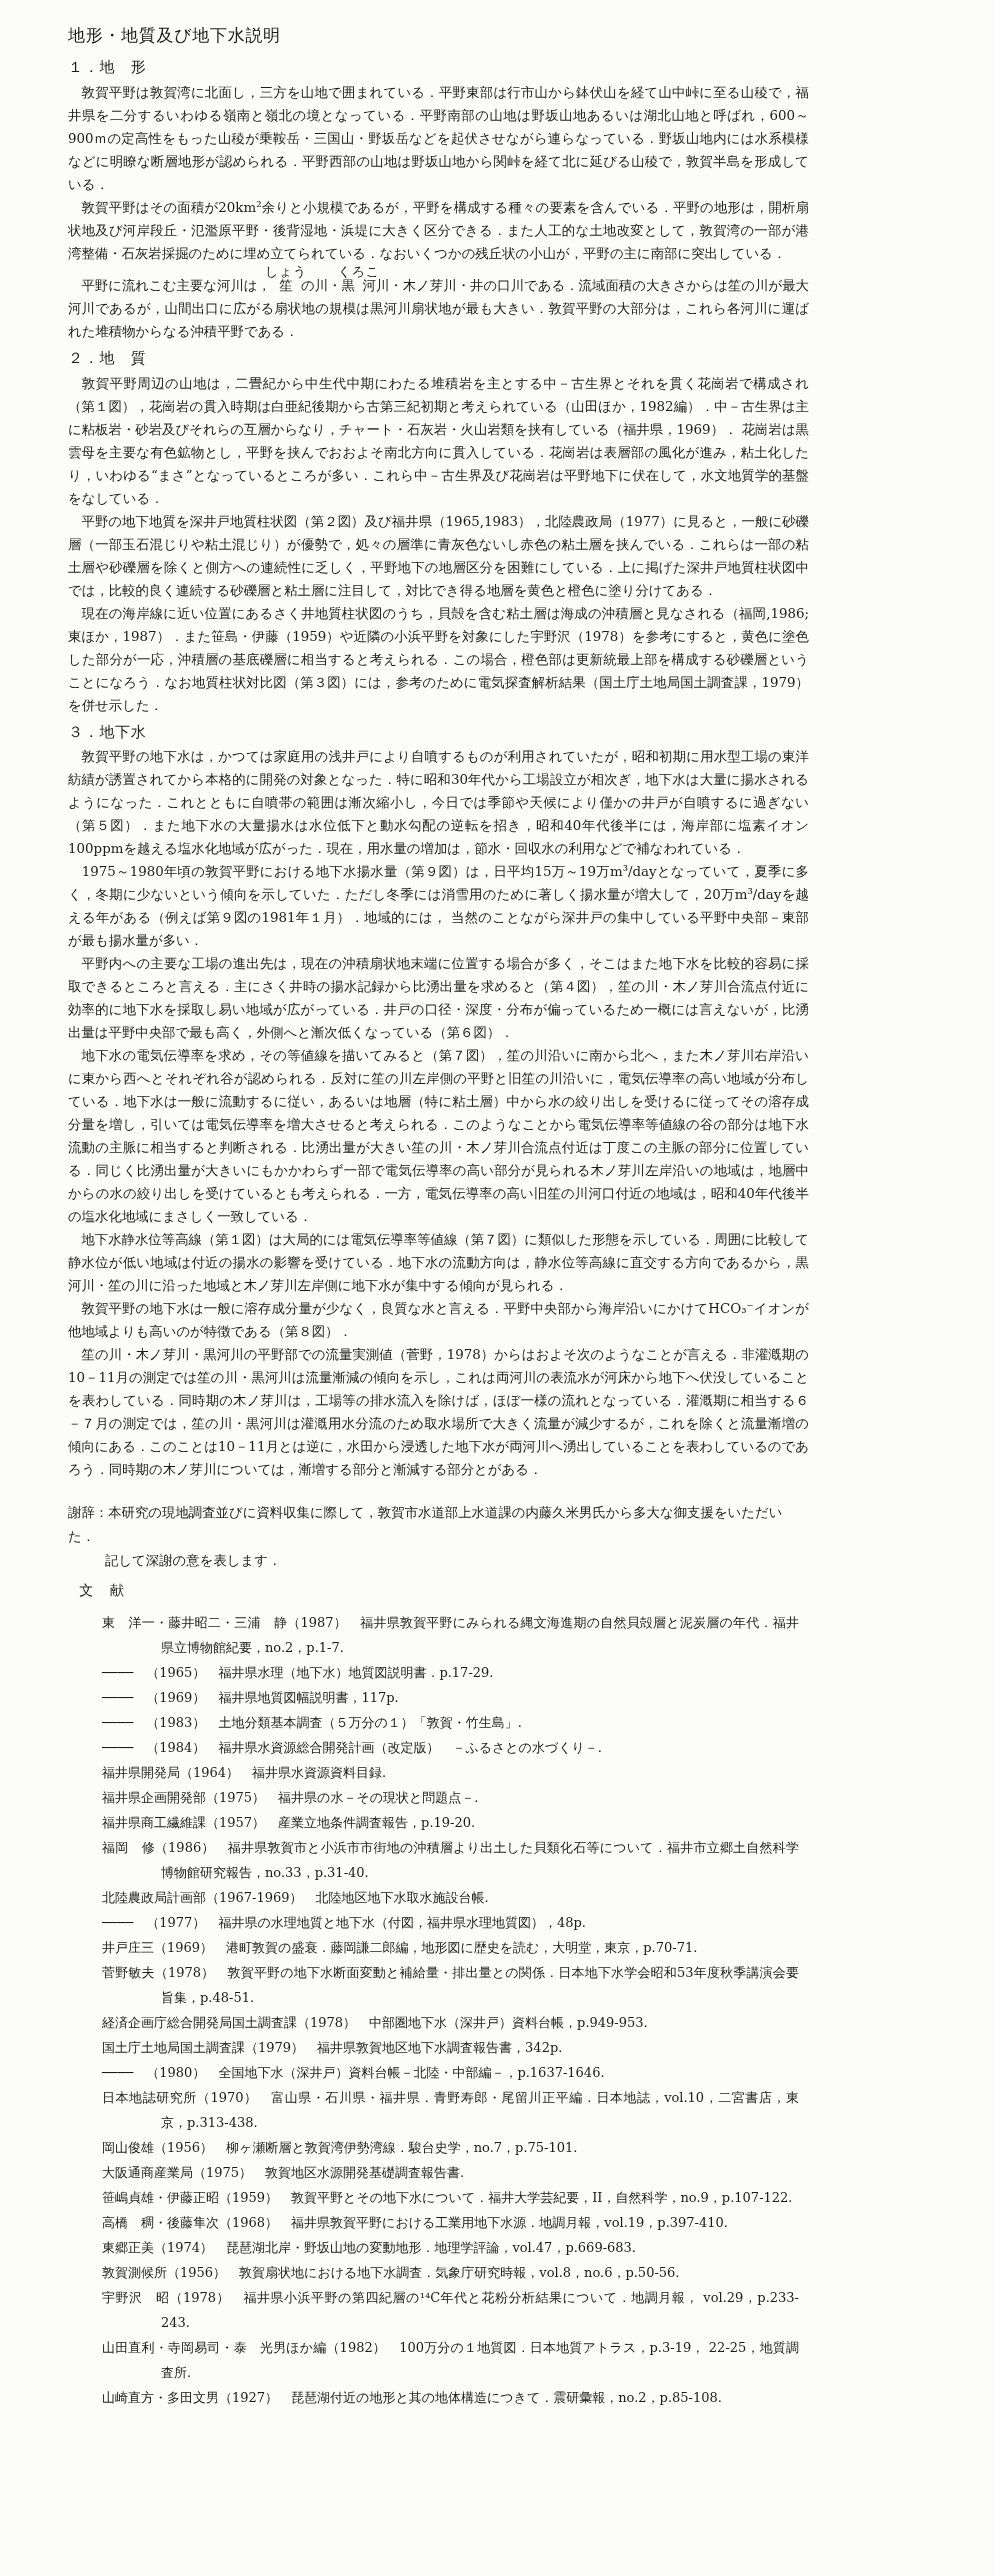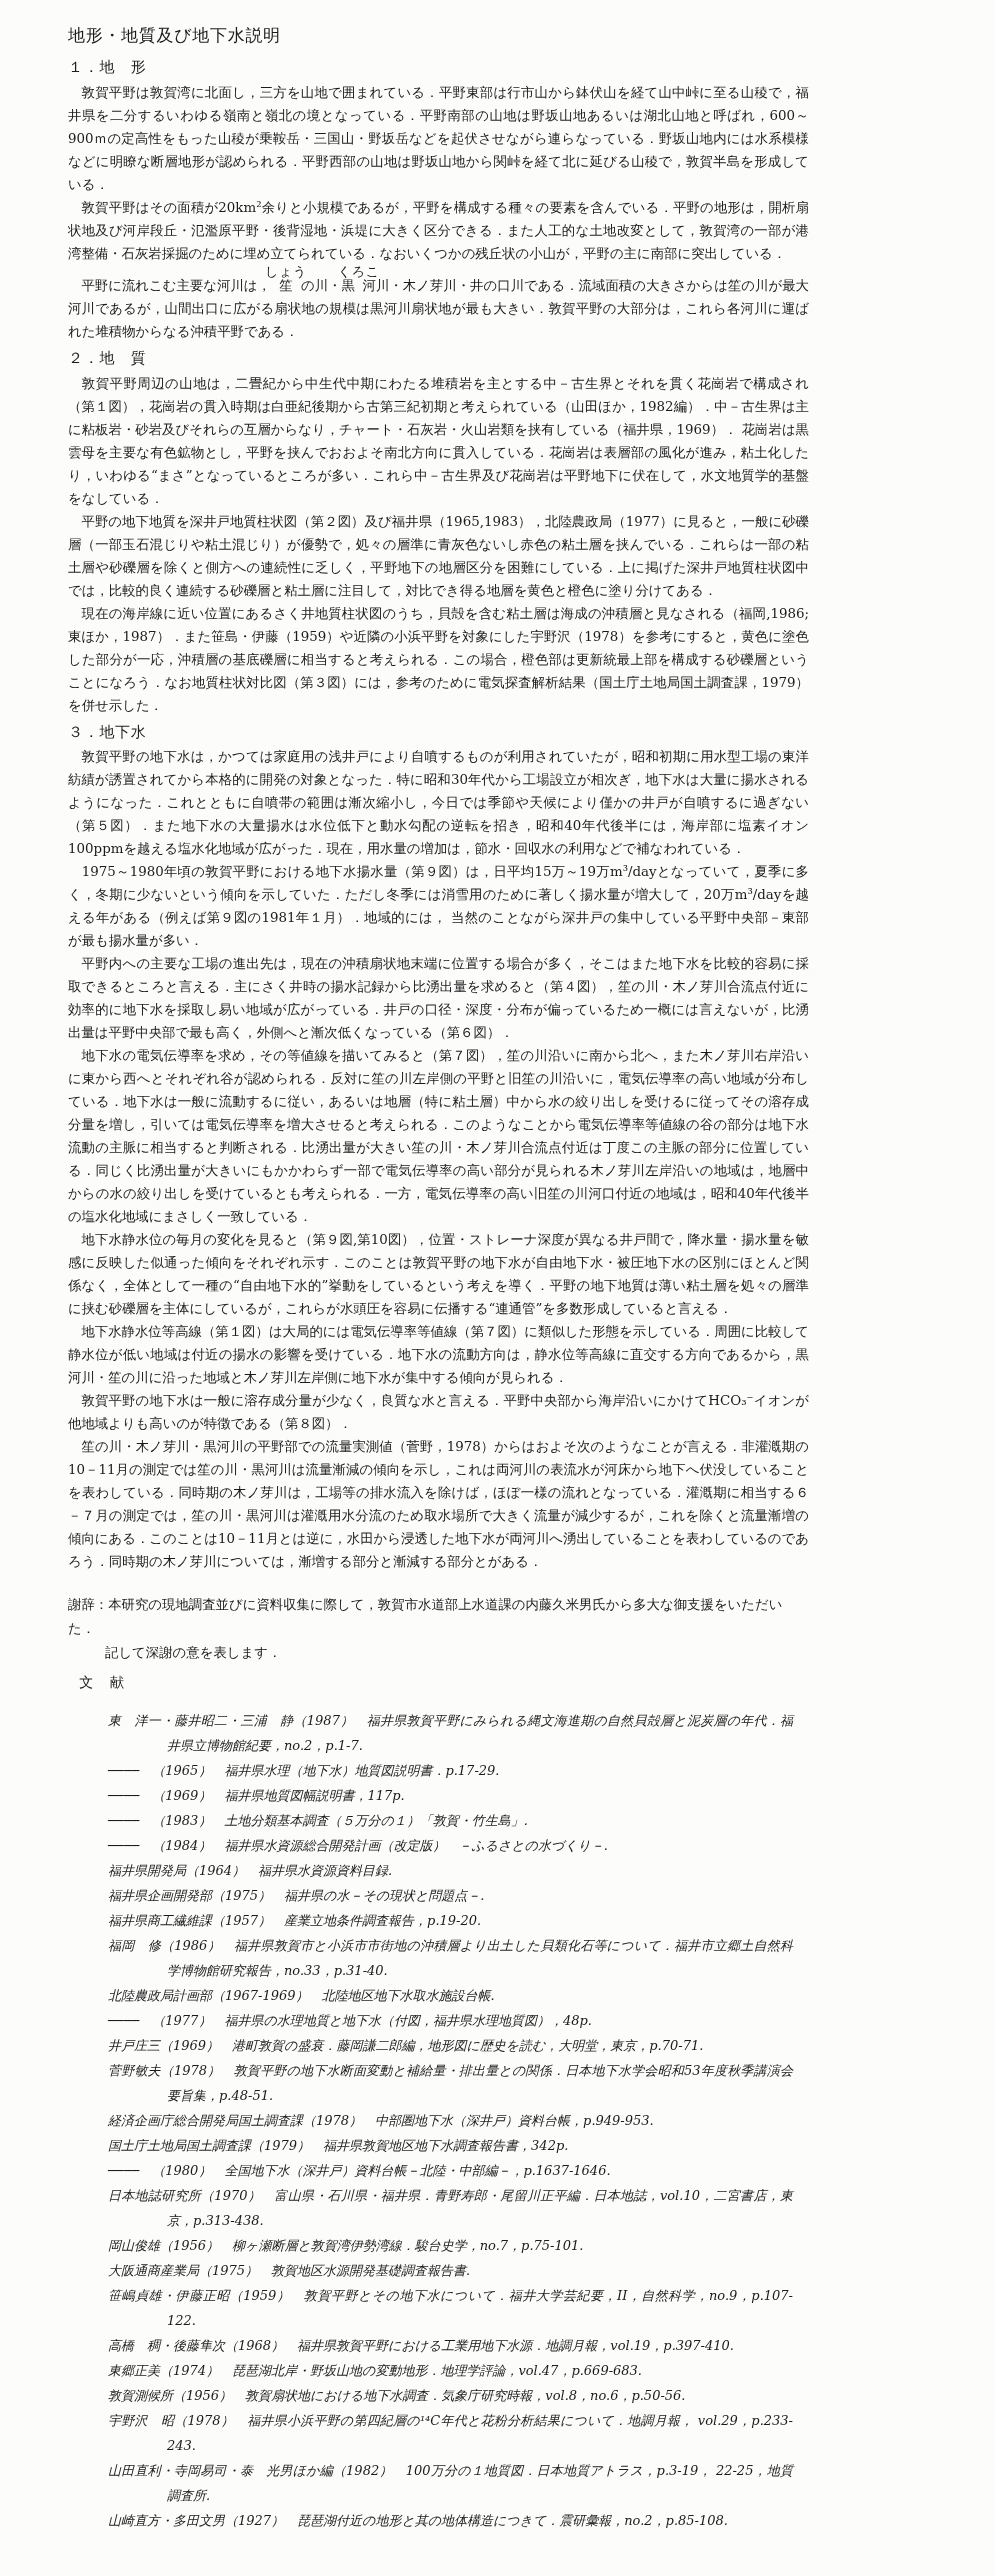--- a/index.html
+++ b/index.html
@@ -47,25 +47,24 @@
   .ack-cont { padding-left: 37px; }
   .refs-heading {
     font-size: 14px;
     font-weight: normal;
     margin: 8.5px 0 5.6px 0;
     padding-left: 11.3px;
     letter-spacing: 1.4px;
   }
   .refs-list {
     list-style: none;
-    margin: 16px;
+    margin: 10px;
     padding: 0;
     font-size: 13px;
     line-height: 25px;
-    font-style: italic;
   }
   .refs-list li {
     margin: 0 0 0 24px;
     padding-left: 59px;
     text-indent: -59px;
     text-align: justify;
   }
 </style>
 </head>
 <body>
@@ -87,21 +86,20 @@
     <p class="body-para">　平野の地下地質を深井戸地質柱状図（第２図）及び福井県（1965,1983），北陸農政局（1977）に見ると，一般に砂礫層（一部玉石混じりや粘土混じり）が優勢で，処々の層準に青灰色ないし赤色の粘土層を挟んでいる．これらは一部の粘土層や砂礫層を除くと側方への連続性に乏しく，平野地下の地層区分を困難にしている．上に掲げた深井戸地質柱状図中では，比較的良く連続する砂礫層と粘土層に注目して，対比でき得る地層を黄色と橙色に塗り分けてある．</p>
     <p class="body-para">　現在の海岸線に近い位置にあるさく井地質柱状図のうち，貝殻を含む粘土層は海成の沖積層と見なされる（福岡,1986; 東ほか，1987）．また笹島・伊藤（1959）や近隣の小浜平野を対象にした宇野沢（1978）を参考にすると，黄色に塗色した部分が一応，沖積層の基底礫層に相当すると考えられる．この場合，橙色部は更新統最上部を構成する砂礫層ということになろう．なお地質柱状対比図（第３図）には，参考のために電気探査解析結果（国土庁土地局国土調査課，1979）を併せ示した．</p>
   </div>
 
   <div>
     <h2 class="section-heading">３．地下水</h2>
     <p class="body-para">　敦賀平野の地下水は，かつては家庭用の浅井戸により自噴するものが利用されていたが，昭和初期に用水型工場の東洋紡績が誘置されてから本格的に開発の対象となった．特に昭和30年代から工場設立が相次ぎ，地下水は大量に揚水されるようになった．これとともに自噴帯の範囲は漸次縮小し，今日では季節や天候により僅かの井戸が自噴するに過ぎない（第５図）．また地下水の大量揚水は水位低下と動水勾配の逆転を招き，昭和40年代後半には，海岸部に塩素イオン100ppmを越える塩水化地域が広がった．現在，用水量の増加は，節水・回収水の利用などで補なわれている．</p>
     <p class="body-para">　1975～1980年頃の敦賀平野における地下水揚水量（第９図）は，日平均15万～19万m³/dayとなっていて，夏季に多く，冬期に少ないという傾向を示していた．ただし冬季には消雪用のために著しく揚水量が増大して，20万m³/dayを越える年がある（例えば第９図の1981年１月）．地域的には， 当然のことながら深井戸の集中している平野中央部－東部が最も揚水量が多い．</p>
     <p class="body-para">　平野内への主要な工場の進出先は，現在の沖積扇状地末端に位置する場合が多く，そこはまた地下水を比較的容易に採取できるところと言える．主にさく井時の揚水記録から比湧出量を求めると（第４図），笙の川・木ノ芽川合流点付近に効率的に地下水を採取し易い地域が広がっている．井戸の口径・深度・分布が偏っているため一概には言えないが，比湧出量は平野中央部で最も高く，外側へと漸次低くなっている（第６図）．</p>
     <p class="body-para">　地下水の電気伝導率を求め，その等値線を描いてみると（第７図），笙の川沿いに南から北へ，また木ノ芽川右岸沿いに東から西へとそれぞれ谷が認められる．反対に笙の川左岸側の平野と旧笙の川沿いに，電気伝導率の高い地域が分布している．地下水は一般に流動するに従い，あるいは地層（特に粘土層）中から水の絞り出しを受けるに従ってその溶存成分量を増し，引いては電気伝導率を増大させると考えられる．このようなことから電気伝導率等値線の谷の部分は地下水流動の主脈に相当すると判断される．比湧出量が大きい笙の川・木ノ芽川合流点付近は丁度この主脈の部分に位置している．同じく比湧出量が大きいにもかかわらず一部で電気伝導率の高い部分が見られる木ノ芽川左岸沿いの地域は，地層中からの水の絞り出しを受けているとも考えられる．一方，電気伝導率の高い旧笙の川河口付近の地域は，昭和40年代後半の塩水化地域にまさしく一致している．</p>
-    <p class="body-para">　地下水静水位の毎月の変化を見ると（第９図,第10図），位置・ストレーナ深度が異なる井戸間で，降水量・揚水量を敏感に反映した似通った傾向をそれぞれ示す．このことは敦賀平野の地下水が自由地下水・被圧地下水の区別にほとんど関係なく，全体として一種の“自由地下水的”挙動をしているという考えを導く．平野の地下地質は薄い粘土層を処々の層準に挟む砂礫層を主体にしているが，これらが水頭圧を容易に伝播する“連通管”を多数形成していると言える．</p>
     <p class="body-para">　地下水静水位等高線（第１図）は大局的には電気伝導率等値線（第７図）に類似した形態を示している．周囲に比較して静水位が低い地域は付近の揚水の影響を受けている．地下水の流動方向は，静水位等高線に直交する方向であるから，黒河川・笙の川に沿った地域と木ノ芽川左岸側に地下水が集中する傾向が見られる．</p>
     <p class="body-para">　敦賀平野の地下水は一般に溶存成分量が少なく，良質な水と言える．平野中央部から海岸沿いにかけてHCO₃⁻イオンが他地域よりも高いのが特徴である（第８図）．</p>
     <p class="body-para">　笙の川・木ノ芽川・黒河川の平野部での流量実測値（菅野，1978）からはおよそ次のようなことが言える．非灌漑期の10－11月の測定では笙の川・黒河川は流量漸減の傾向を示し，これは両河川の表流水が河床から地下へ伏没していることを表わしている．同時期の木ノ芽川は，工場等の排水流入を除けば，ほぼ一様の流れとなっている．灌漑期に相当する６－７月の測定では，笙の川・黒河川は灌漑用水分流のため取水場所で大きく流量が減少するが，これを除くと流量漸増の傾向にある．このことは10－11月とは逆に，水田から浸透した地下水が両河川へ湧出していることを表わしているのであろう．同時期の木ノ芽川については，漸増する部分と漸減する部分とがある．</p>
   </div>
 
   <div class="ack-block">
     <div>謝辞：本研究の現地調査並びに資料収集に際して，敦賀市水道部上水道課の内藤久米男氏から多大な御支援をいただいた．</div>
     <div class="ack-cont">記して深謝の意を表します．</div>
   </div>
 

